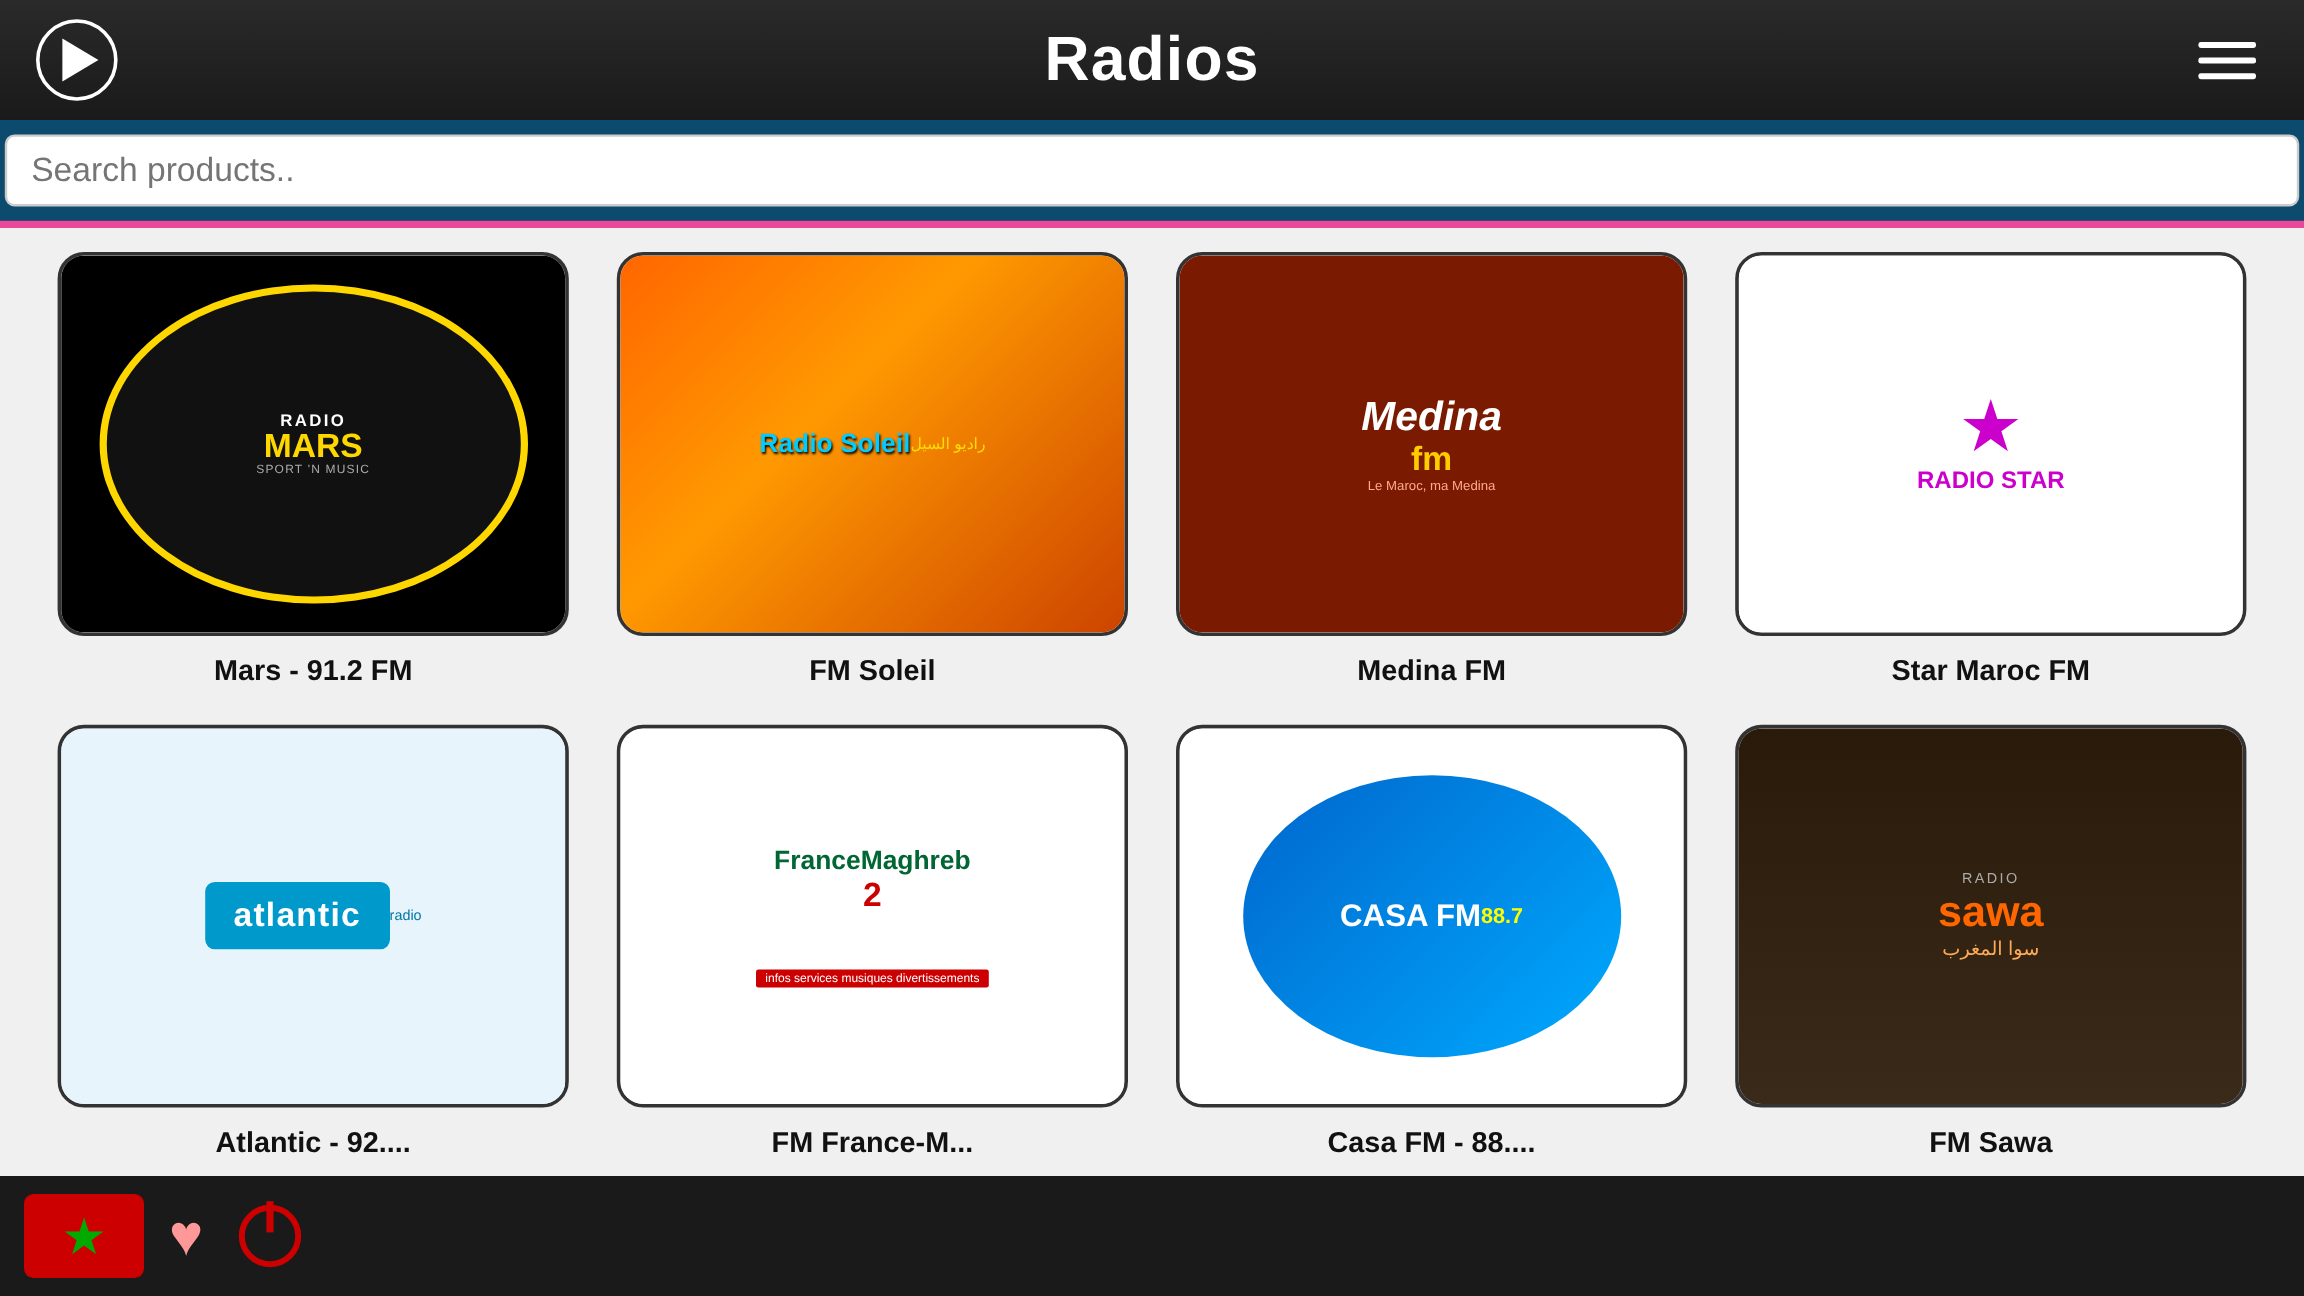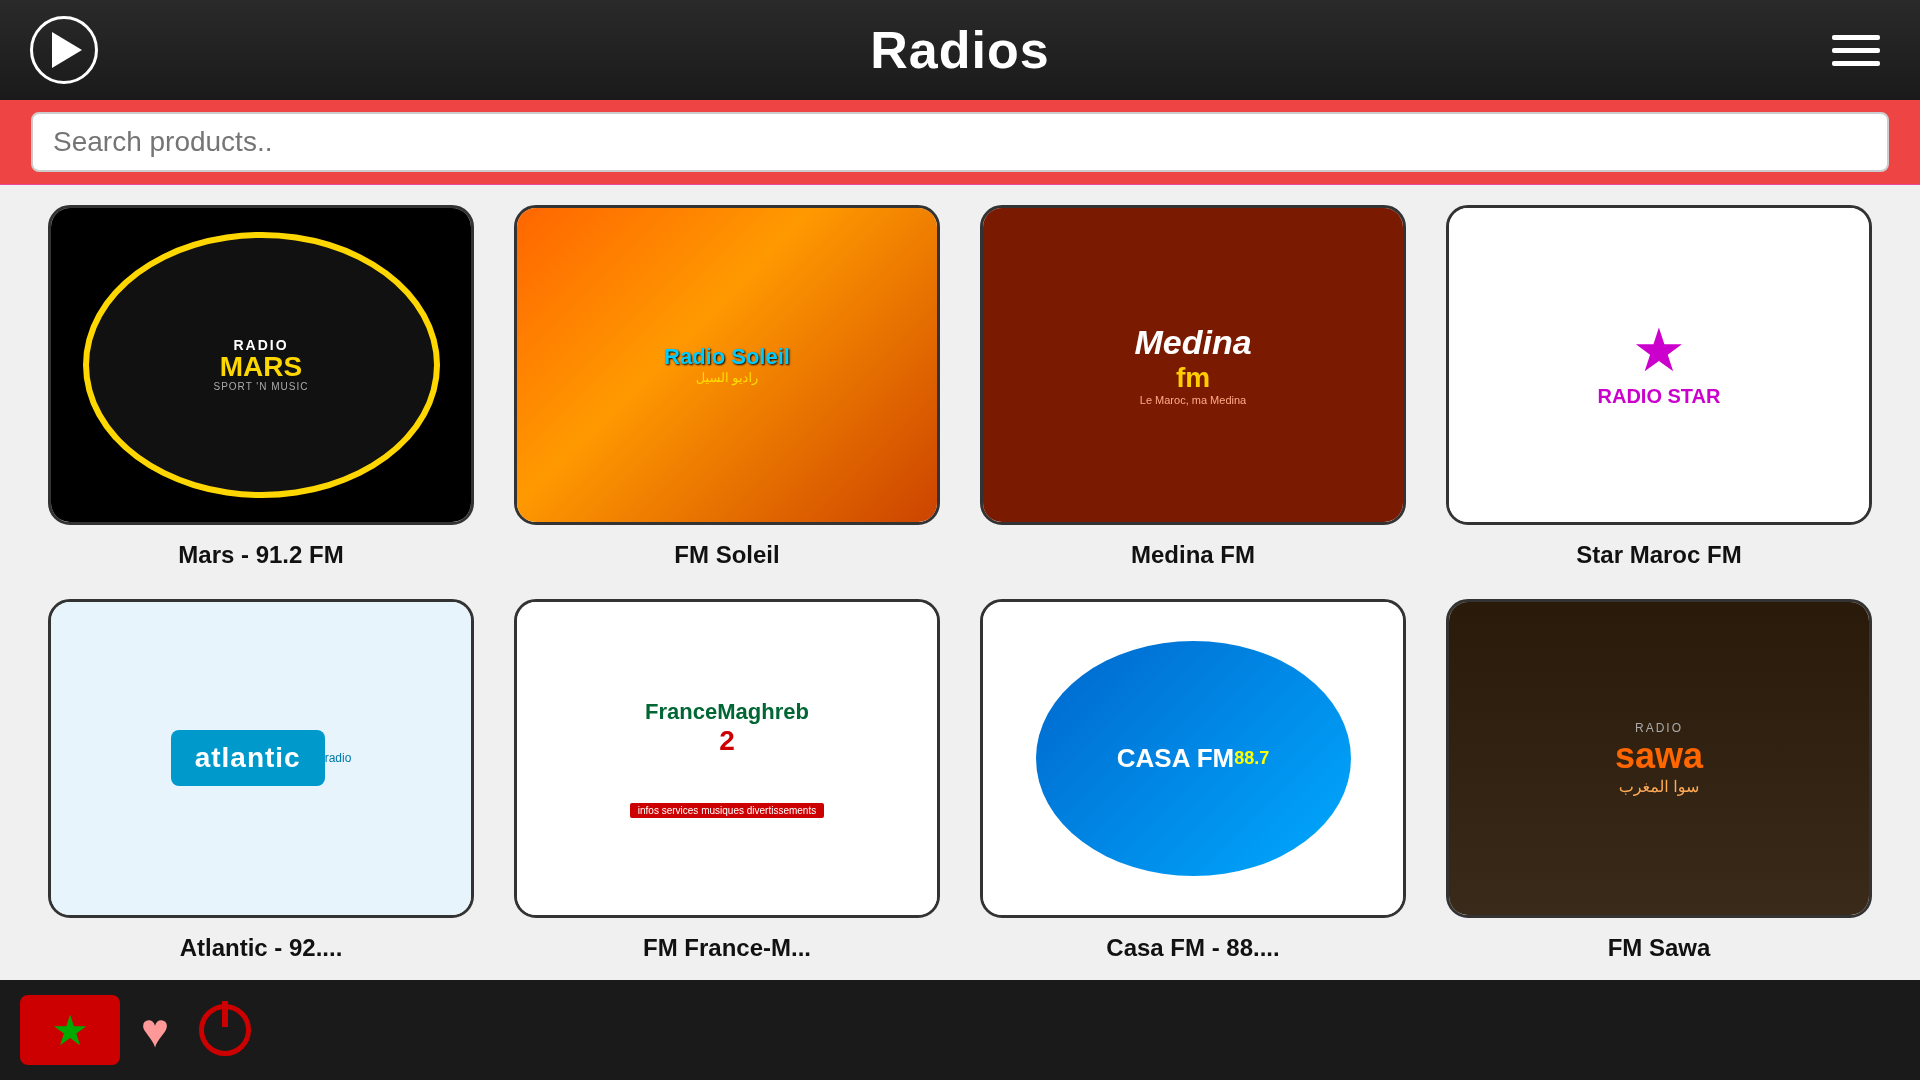--- a/index.html
+++ b/index.html
@@ -64,23 +64,23 @@
       display: block;
       width: 48px;
       height: 5px;
       background: #fff;
       border-radius: 2px;
     }
 
     
     #search-container {
       width: 100%;
-      padding: 12px 31px;
-      background: #ef4444;
-      border-bottom: 1px solid #ec4899;
+      padding: 12px 4px;
+      background: #0c4a6e;
+      border-bottom: 6px solid #ec4899;
     }
     #search-input {
       width: 100%;
       height: 60px;
       border: 2px solid #ccc;
       border-radius: 8px;
       padding: 0 20px;
       font-size: 28px;
       color: #aaa;
       outline: none;
@@ -163,21 +163,21 @@
       color: #aaa;
       font-size: 10px;
       letter-spacing: 1px;
     }
 
     
     .logo-soleil {
       background: linear-gradient(135deg, #ff6600 0%, #ff9900 40%, #cc4400 100%);
       width: 100%; height: 100%;
       display: flex; align-items: center; justify-content: center;
-      flex-direction: column;
+      flex-direction: row;
     }
     .logo-soleil .soleil-text {
       color: #00ccff;
       font-size: 22px;
       font-weight: bold;
       text-shadow: 1px 1px 2px #000;
     }
     .logo-soleil .soleil-sub {
       color: #ffdd00;
       font-size: 13px;

